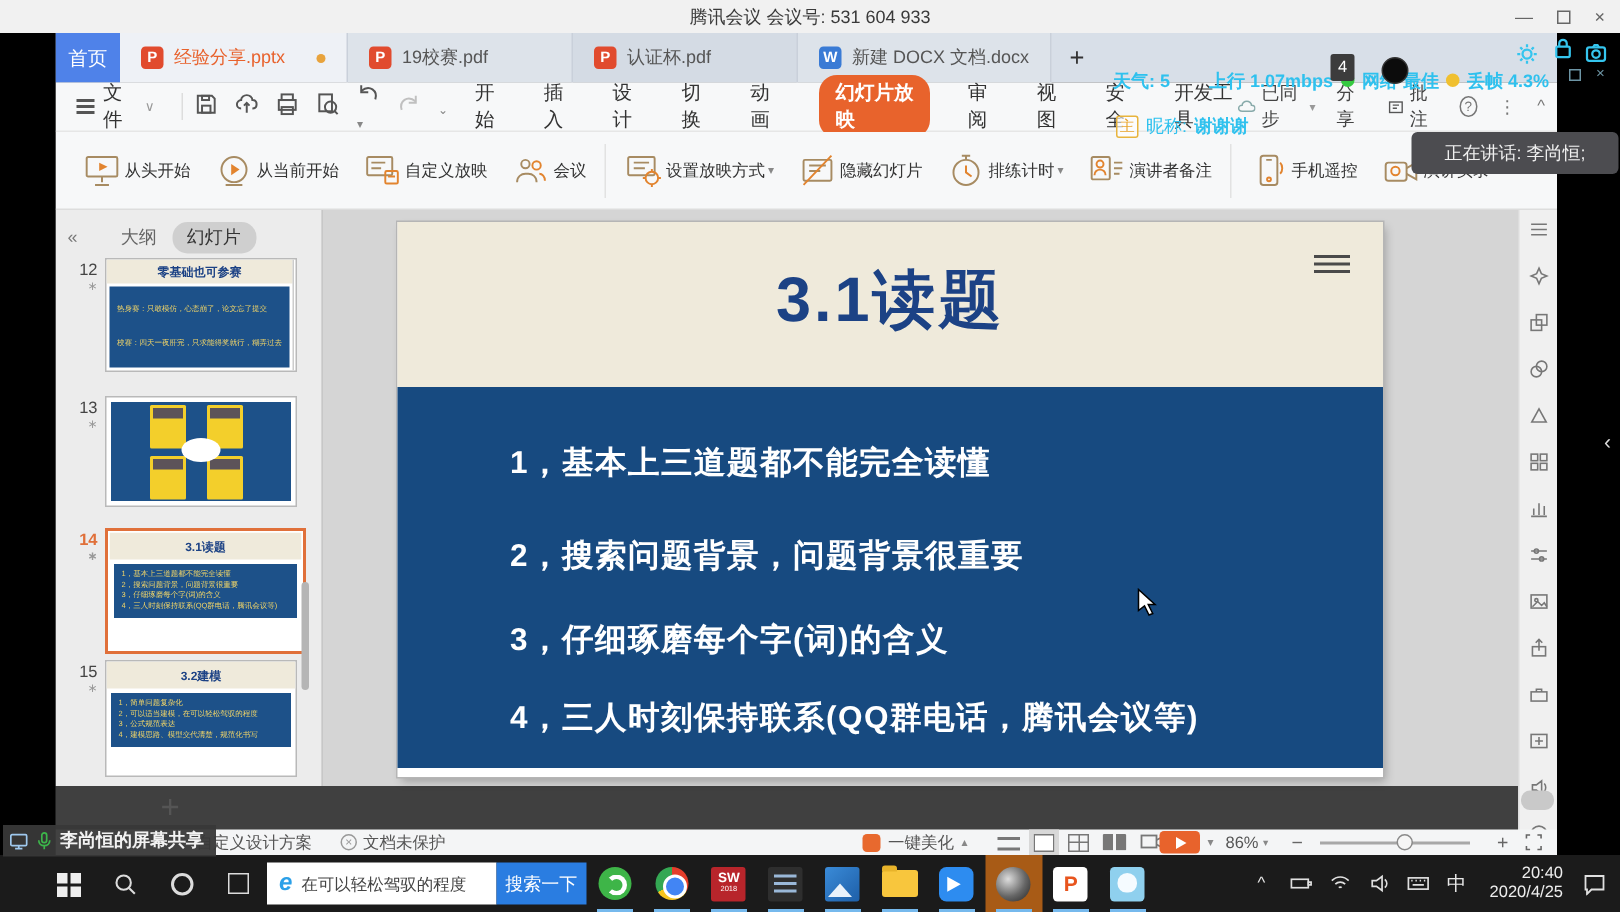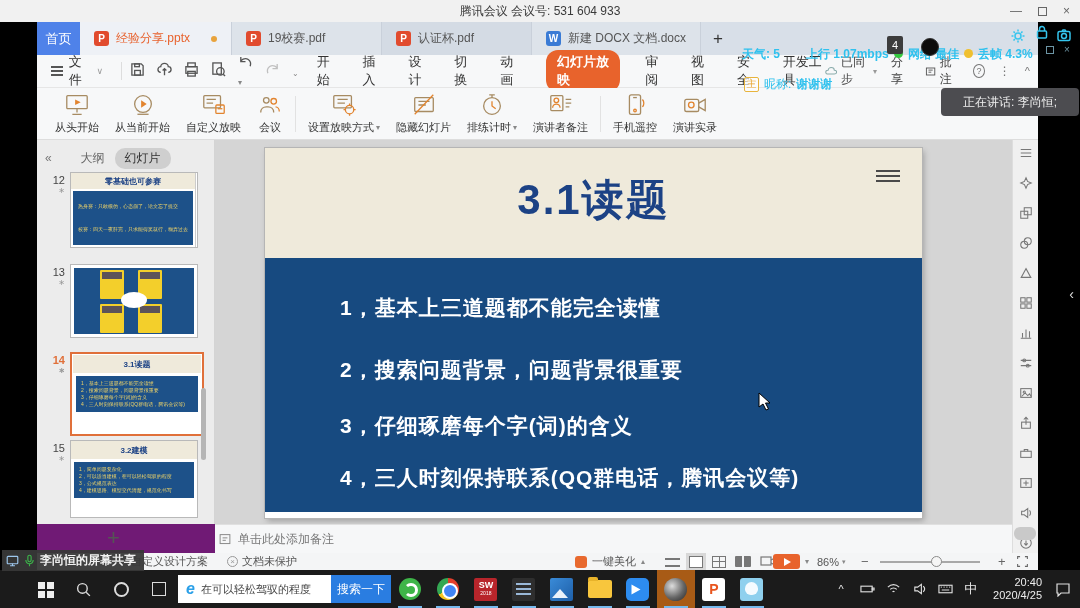--- a/index.html
+++ b/index.html
@@ -1,16 +1,16 @@
 <!DOCTYPE html>
 <html><head>
 <meta charset="utf-8">
 <style>
   html,body{margin:0;padding:0;background:#222;}
-  .screen{position:relative;width:1080px;height:608px;overflow:hidden;background:#701a75;
+  .screen{position:relative;width:1080px;height:608px;overflow:hidden;background:#404040;
     font-family:"Liberation Sans","DejaVu Sans",sans-serif;-webkit-font-smoothing:antialiased;}
   .screen *{box-sizing:border-box;}
 
   
   .titlebar{position:absolute;left:0;top:0;right:0;height:22px;background:#f1f1f1;
     display:flex;align-items:center;justify-content:center;z-index:5;}
   .titlebar .ttl{font-size:12px;color:#3a3a3a;}
   .winctl{position:absolute;right:10px;top:0;height:22px;display:flex;align-items:center;gap:16px;}
   .wc{color:#666;font-size:12px;line-height:12px;cursor:default;}
   .wc.box{width:9px;height:9px;border:1px solid #666;}
@@ -58,21 +58,21 @@
   .cmnt{display:flex;align-items:center;gap:4px;}
   .cmnt svg{width:14px;height:13px;stroke:#555;fill:none;stroke-width:1.3;}
   .helpc{width:14px;height:14px;border:1px solid #777;border-radius:50%;position:relative;}
   .helpc::after{content:"?";position:absolute;left:0;right:0;top:0;bottom:0;display:flex;align-items:center;justify-content:center;font-size:9px;color:#777;}
   .dots3{font-size:12px;color:#777;}
   .collap{font-size:11px;color:#777;}
 
   
   .toolrow{position:absolute;left:37px;right:42px;top:88px;height:52px;background:#f7f8f9;
     border-bottom:1px solid #ddd;display:flex;align-items:center;padding-left:10px;z-index:3;}
-  .tool{display:flex;flex-direction:column;align-items:center;gap:2px;padding:0 8px;}
+  .tool{display:flex;flex-direction:row;align-items:center;gap:2px;padding:0 8px;}
   .tool .lbl{font-size:11px;color:#333;white-space:nowrap;display:flex;align-items:center;}
   .tool.dc .lbl::after{content:"▾";font-size:8px;color:#888;margin-left:2px;}
   .tico{width:26px;height:26px;stroke:#a78b62;fill:none;stroke-width:1.4;}
   .tico .acc{stroke:#e2842f;}
   .tico .accf{fill:#e2842f;stroke:none;}
   .tsep{width:1px;height:36px;background:#e2e2e2;margin:0 4px;}
 
   
   .sidebar{position:absolute;left:37px;top:140px;width:178px;bottom:84px;background:#ececec;
     border-right:1px solid #d4d4d4;z-index:2;}
@@ -602,27 +602,20 @@
     <span class="ric"><svg viewBox="0 0 16 16">
           <path d="M3 6v4h3l4 3V3L6 6zM12 5c1.5 1.5 1.5 4.5 0 6"></path>
         </svg></span>
     <span class="ric"><svg viewBox="0 0 16 16">
           <circle cx="8" cy="8" r="6"></circle>
           <path d="M8 5v5M6 8.5L8 10.5 10 8.5"></path>
         </svg></span>
   </div>
   <div class="r-scroll"></div>
 
-  <div class="notes">
-    <svg viewBox="0 0 16 16">
-        <rect x="2" y="2" width="12" height="11"></rect>
-        <path d="M5 6h6M5 9h4"></path>
-      </svg>
-    <span class="ph">单击此处添加备注</span>
-  </div>
 
   <div class="statusbar">
     <span class="st-design">自定义设计方案</span>
     <span class="st-protect">
       <span class="oicon"></span>
       <span>文档未保护</span>
     </span>
     <span class="st-beauty">
       <span class="beauty-ic"></span>
       <span>一键美化</span>

